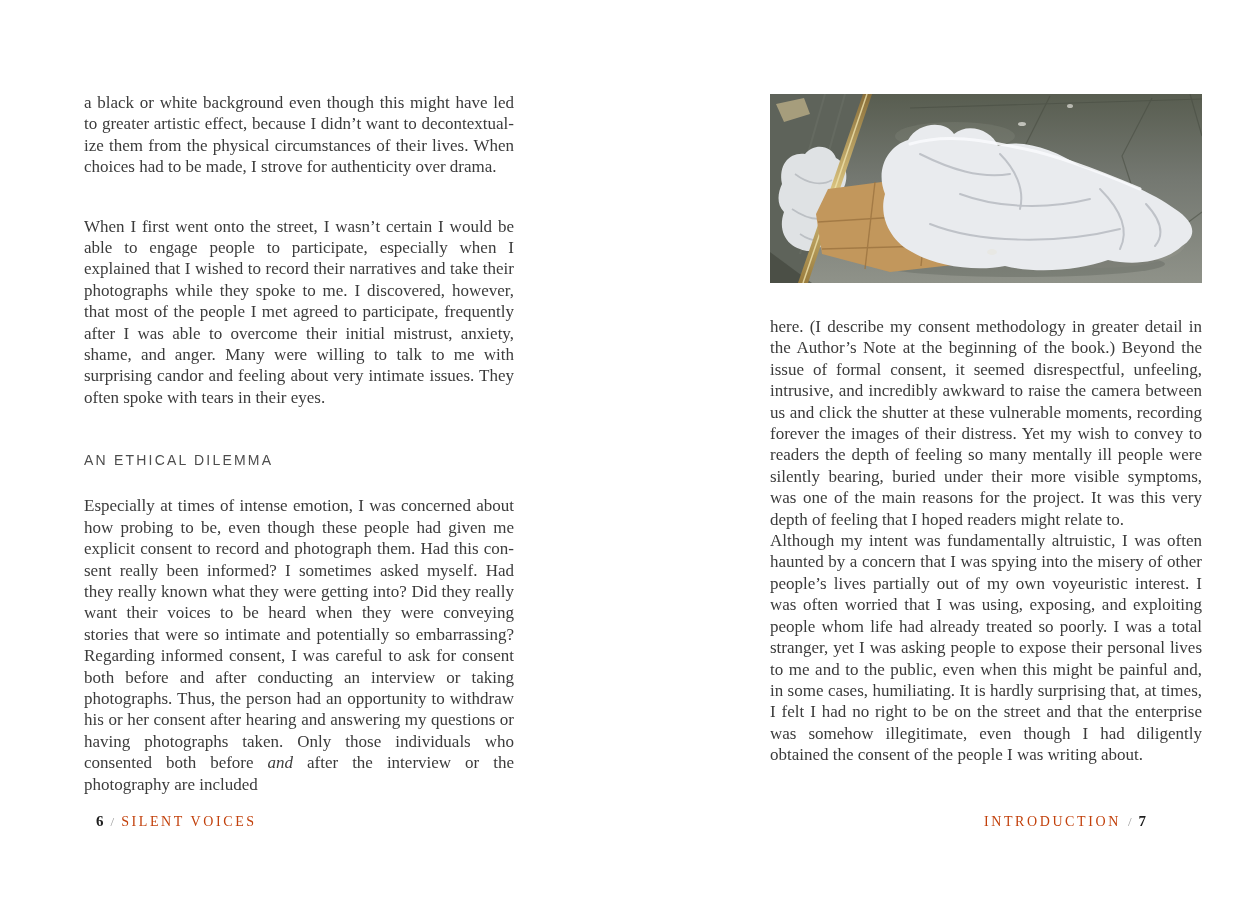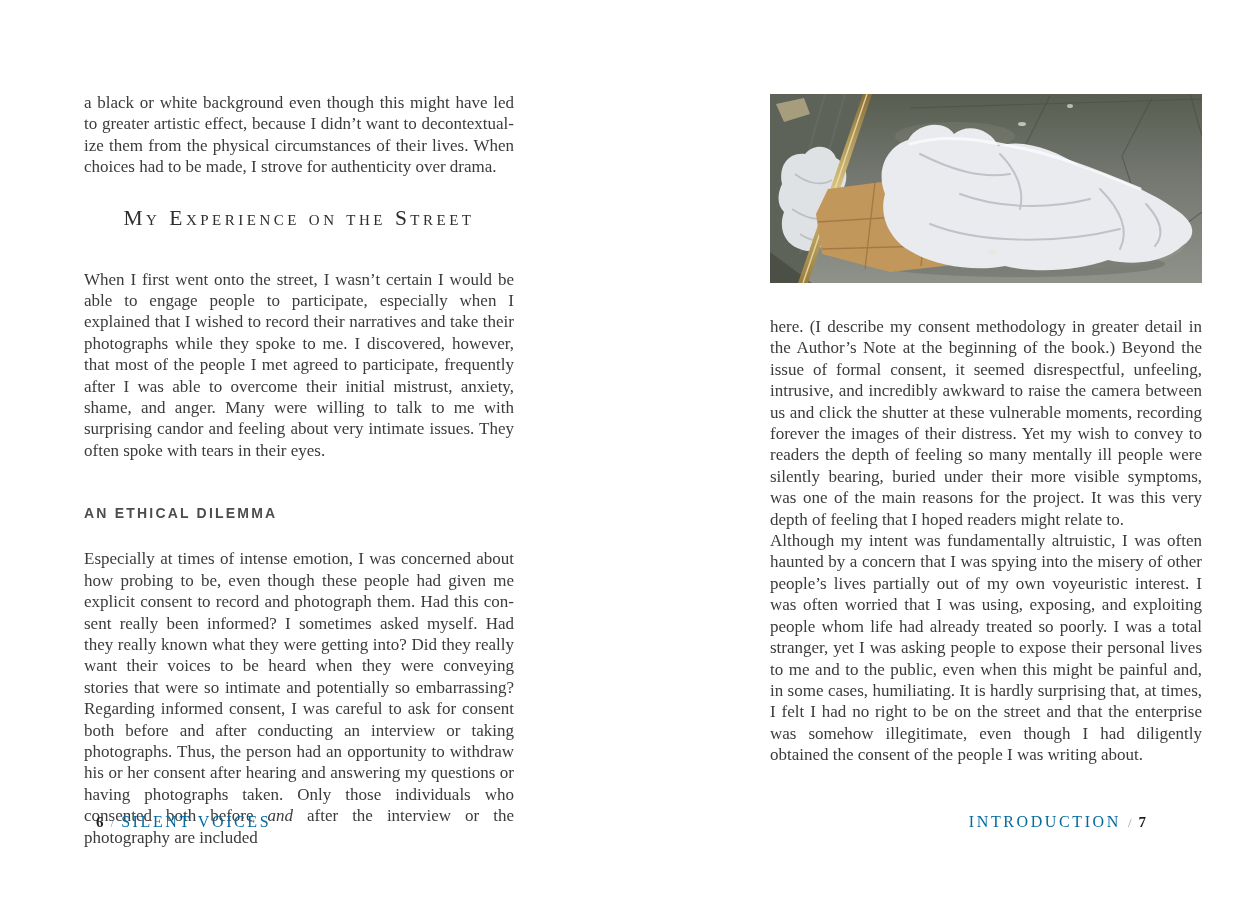--- a/index.html
+++ b/index.html
@@ -32,21 +32,21 @@
     font-size:21.5px;
     letter-spacing:3.5px;
     color:#2d2d2d;
     white-space:nowrap;
   }
   p.p-after-heading{margin-top:38px;}
 
   h2.subheading{
     margin:44px 0 0 0;
     font-family:"Liberation Sans", sans-serif;
-    font-weight:700;
+    font-weight:400;
     font-size:14px;
     letter-spacing:2.2px;
     color:#4d4d4d;
   }
   p.p-after-sub{margin-top:27px;}
 
   figure.photo{margin:0;width:432px;height:189px;}
   figure.photo svg{display:block;}
   .col-right p.p1{margin-top:33px;}
   .col-right p.p2{}
@@ -54,32 +54,31 @@
   .footer{
     position:absolute;
     top:813px;
     font-size:13px;
     color:#3a3a3a;
     white-space:nowrap;
   }
   .footer-left{left:96px;}
   .footer-right{right:97px;text-align:center;}
   .footer .pn{font-weight:700;font-size:15px;color:#1f1f1f;}
-  .footer .title{font-size:16px;letter-spacing:2.6px;color:#0369a1;}
+  .footer .title{font-size:14px;letter-spacing:2.6px;color:#c2410c;}
   .footer .slash{color:#9a9a9a;margin:0 7px;font-size:13px;}
 </style>
 </head>
 <body>
 
 <div class="spread">
 
   <div class="col col-left">
     <p class="body">a black or white background even though this might have led to greater artistic effect, because I didn’t want to decontextual­ize them from the physical circumstances of their lives. When choices had to be made, I strove for authenticity over drama.</p>
 
-    <h1 class="chapter-heading">My Experience on the Street</h1>
 
     <p class="body p-after-heading">When I first went onto the street, I wasn’t certain I would be able to engage people to participate, especially when I explained that I wished to record their narratives and take their photographs while they spoke to me. I discovered, however, that most of the people I met agreed to participate, frequently after I was able to overcome their initial mistrust, anxiety, shame, and anger. Many were will­ing to talk to me with surprising candor and feeling about very intimate issues. They often spoke with tears in their eyes.</p>
 
     <h2 class="subheading">AN ETHICAL DILEMMA</h2>
 
     <p class="body p-after-sub"><span>Especially at times of intense emotion, I was concerned about how probing to be, even though these people had given me explicit consent to record and photograph them. Had this con­sent really been informed? I sometimes asked myself. Had they really known what they were getting into? Did they really want their voices to be heard when they were conveying stories that were so intimate and potentially so embarrassing? Regarding informed consent, I was careful to ask for consent both before and after conducting an interview or taking photographs. Thus, the person had an opportunity to withdraw his or her consent after hearing and answering my questions or having photographs taken. Only those individuals who consented both before </span><em>and</em><span> after the interview or the photography are included</span></p>
   </div>
 
   <footer class="footer footer-left">
     <span class="pn">6</span><span class="slash">/</span><span class="title">SILENT VOICES</span>

